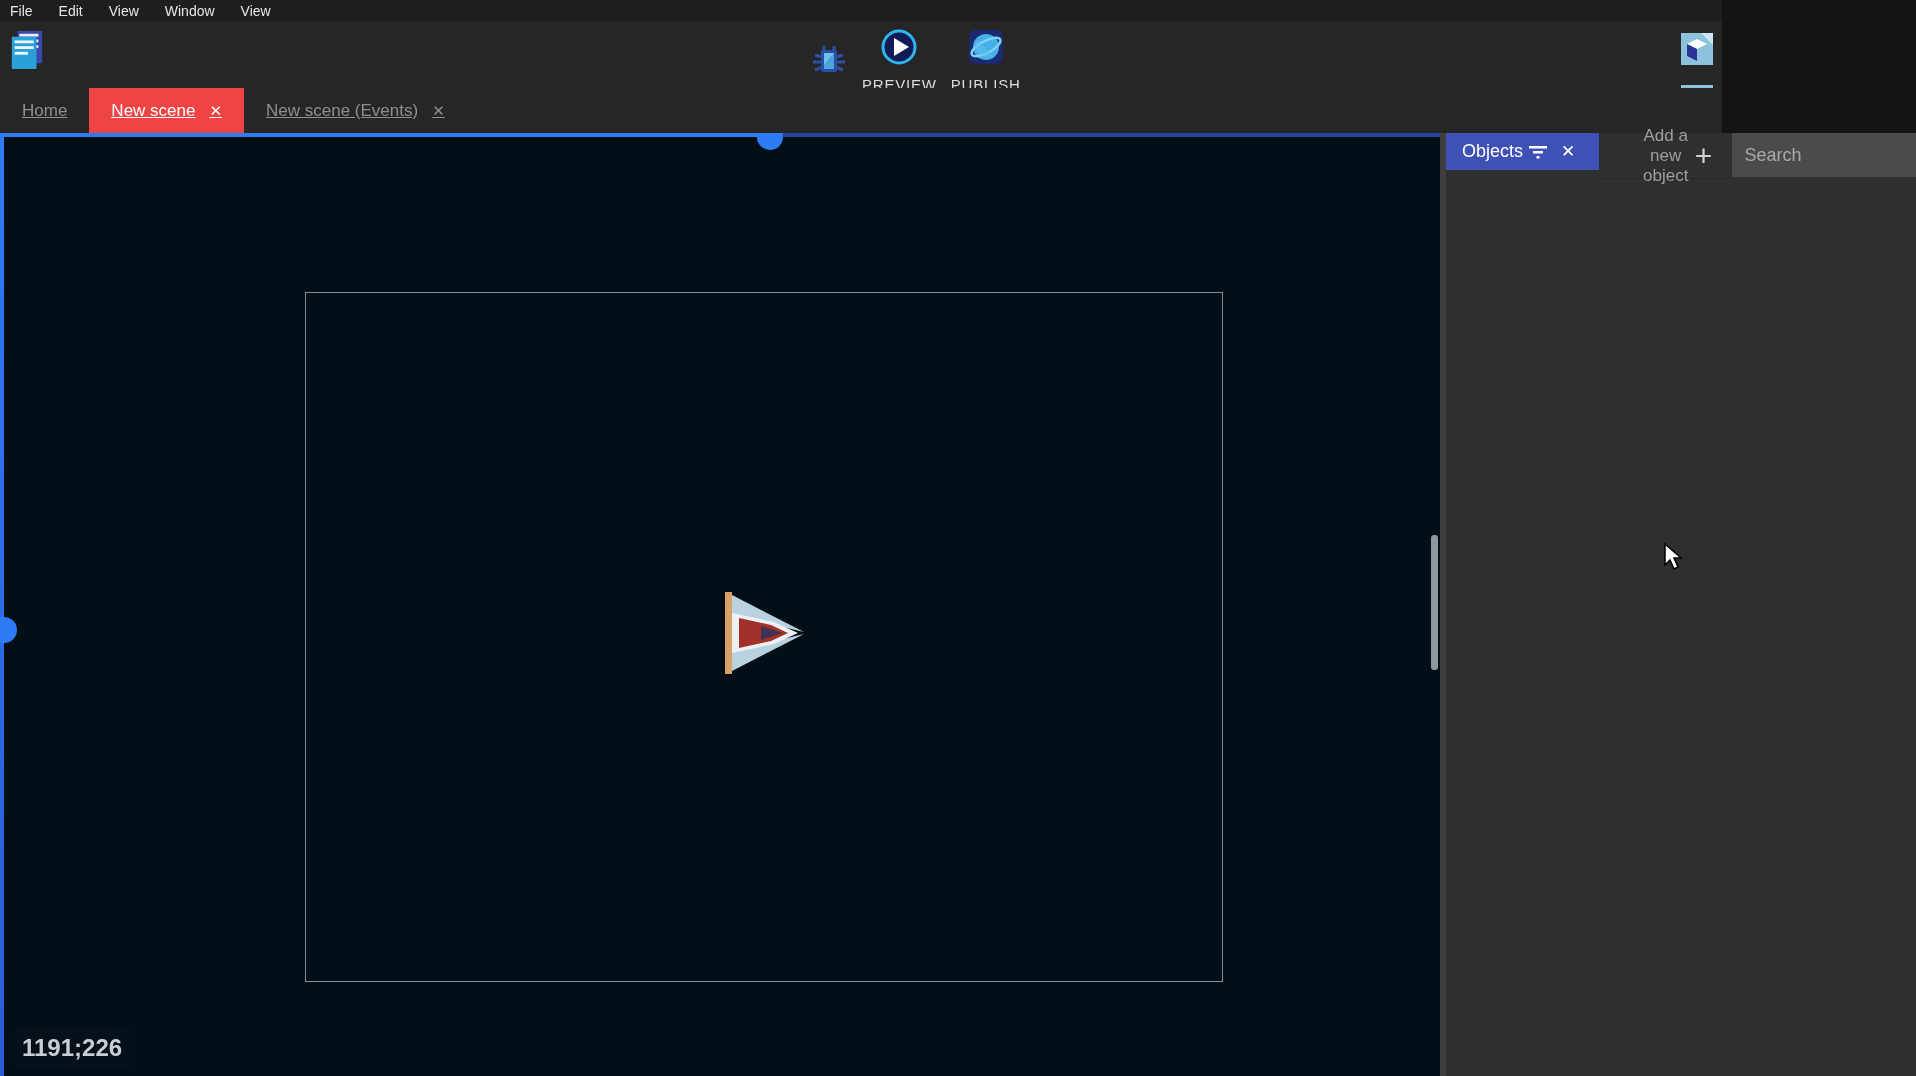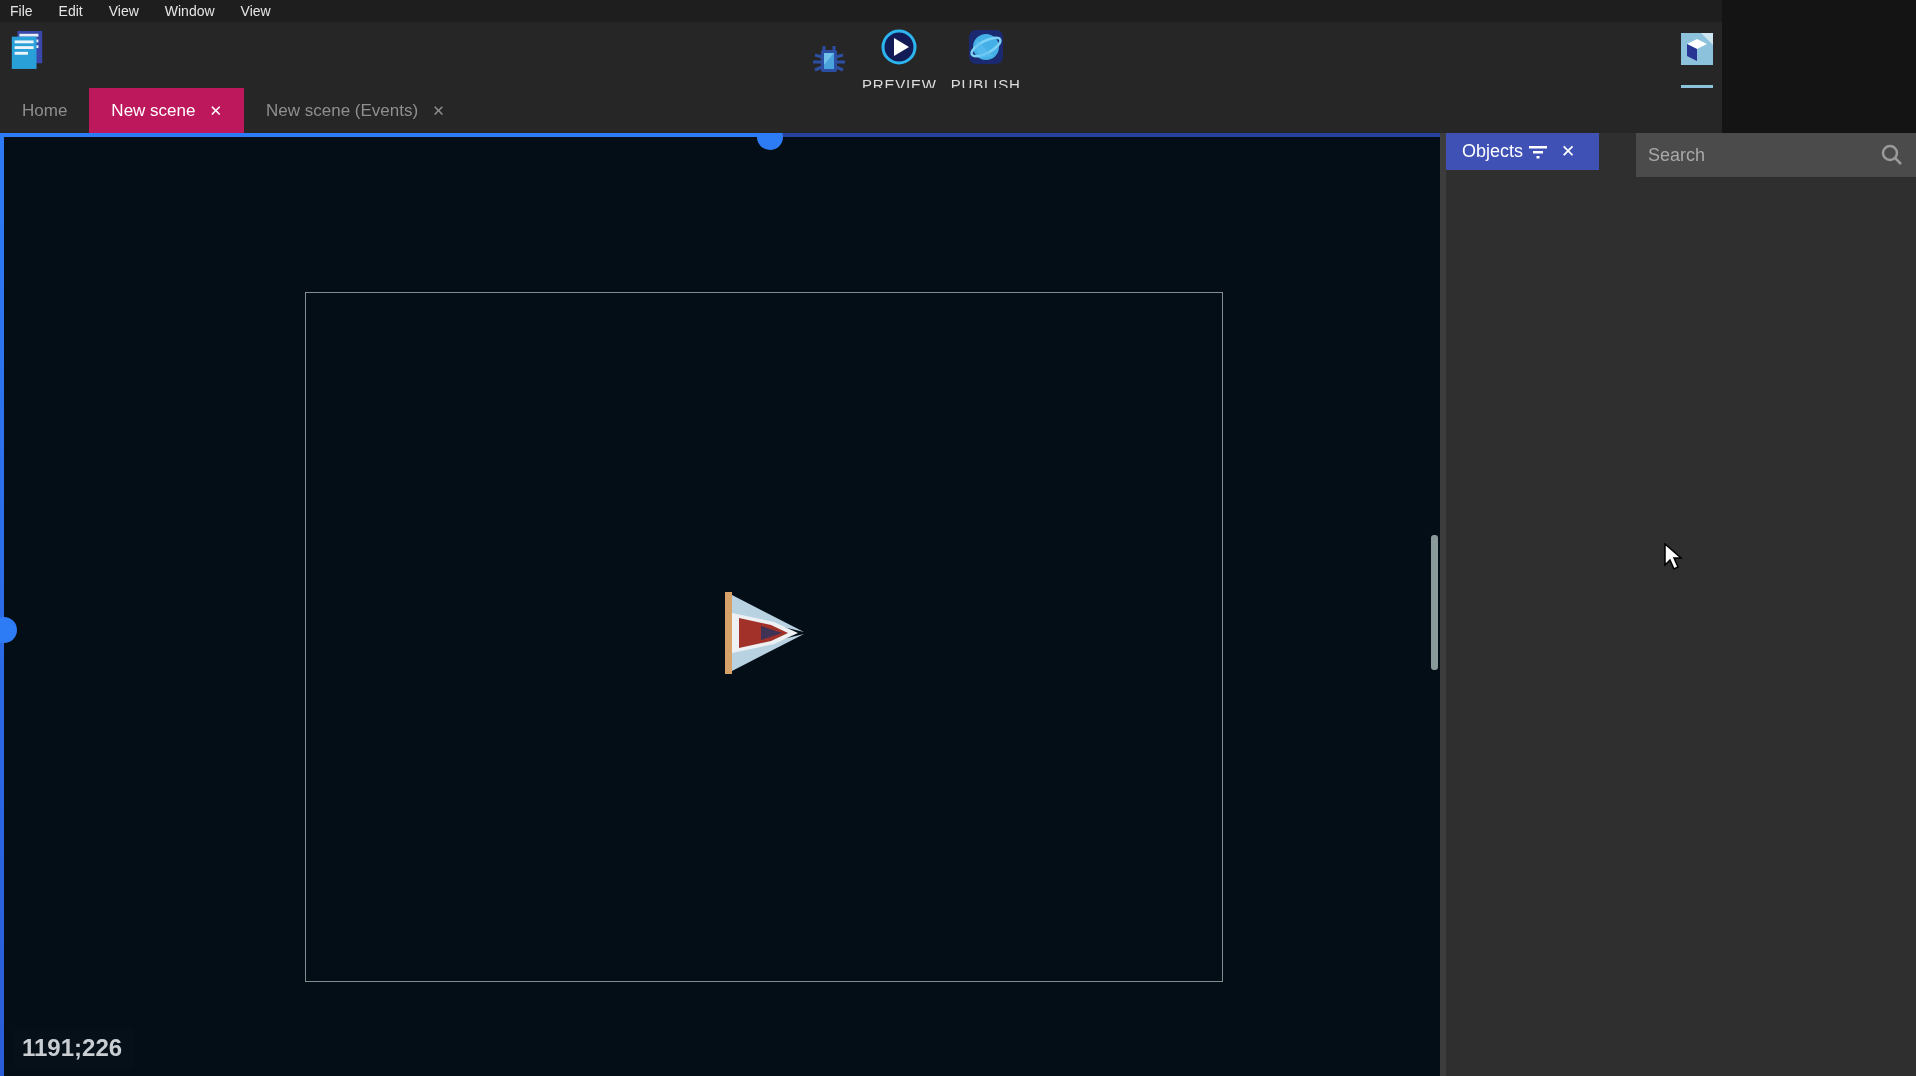--- a/index.html
+++ b/index.html
@@ -20,22 +20,22 @@
   .tb-right { position:absolute; right:6px; top:8px; display:flex; align-items:center; gap:14px;flex-direction:column; }
   .tb-label { color:#dcdcdc; font-size:15px; letter-spacing:.8px; }
   .tb-btn { display:flex; align-items:center; gap:10px; cursor:pointer;flex-direction:column; }
   .sep { width:1px; height:40px; background:#4a4a4a; margin:0 6px; }
   .ticon { width:38px; height:38px; display:flex; align-items:center; justify-content:center; cursor:pointer; }
 
   
   .tabbar { position:absolute; left:0; top:88px; width:100%; height:45px;
     background:#262626; display:flex; align-items:stretch; }
   .tab { display:flex; align-items:center; gap:14px; padding:0 22px;
-    font-size:17px; color:#8f8f8f; cursor:pointer; }
-  .tab.active { background:#be185d; color:#ffffff; }
+    font-size:17px; color:#8f8f8f; cursor:pointer;text-decoration:underline; }
+  .tab.active { background:#ef4444; color:#ffffff; }
   .tab .x { font-size:15px; color:inherit; cursor:pointer; }
 
   
   .main { position:absolute; left:0; top:133px; width:1916px; height:943px; }
   .canvas { position:absolute; left:0; top:0; width:1440px; height:943px;
     background:#030e17; overflow:hidden; cursor:default; }
   .scene-rect { position:absolute; left:305px; top:159px; width:918px; height:690px;
     border:1px solid #7d8f8f; }
 
   
@@ -303,20 +303,24 @@
           <svg width="20" height="16" viewBox="0 0 20 16">
             <rect x="1" y="2" width="18" height="2.5" fill="#ffffff"></rect>
             <rect x="5" y="7" width="10" height="2.5" fill="#ffffff"></rect>
             <rect x="8.5" y="12" width="3" height="2.5" fill="#ffffff"></rect>
           </svg>
         </span>
         <span class="hicon" style="font-size:17px;">✕</span>
       </div>
 
 
+      <div class="add-row">
+        <span class="add-label">Add a new object</span>
+        <span class="plus">+</span>
+      </div>
 
       <div class="panel-fill"></div>
 
       <div class="searchbar">
         <input type="text" placeholder="Search" style="">
         <svg width="24" height="24" viewBox="0 0 24 24">
           <circle cx="10" cy="10" r="7" fill="none" stroke="#9a9a9a" stroke-width="2.5"></circle>
           <line x1="15" y1="15" x2="21" y2="21" stroke="#9a9a9a" stroke-width="2.5"></line>
         </svg>
       </div>

